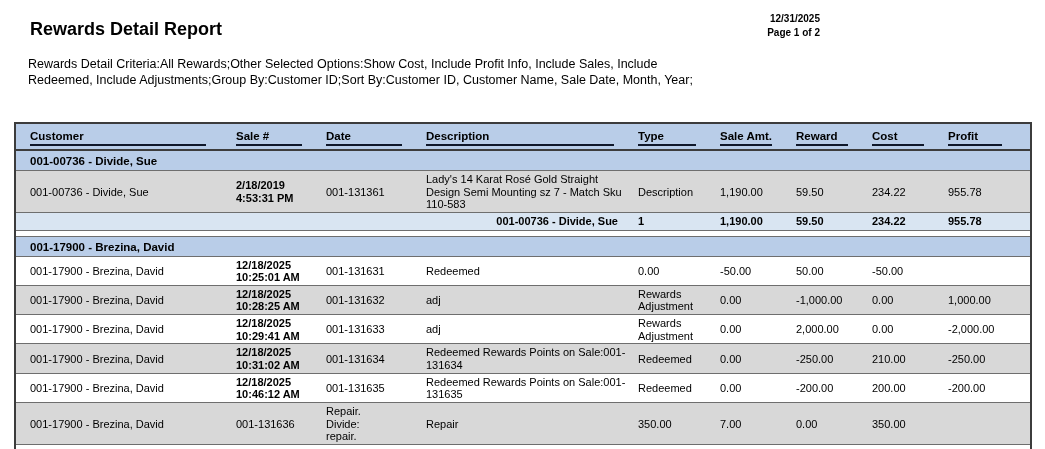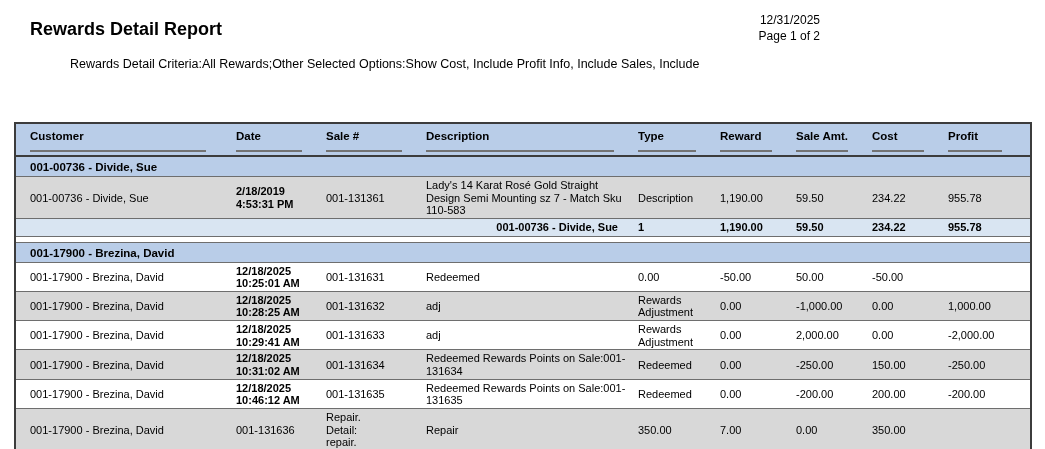--- a/index.html
+++ b/index.html
@@ -3,33 +3,33 @@
 <meta charset="utf-8">
 <style>
   * { margin:0; padding:0; box-sizing:border-box; }
   html,body { width:1045px; height:449px; overflow:hidden; background:#ffffff;
               font-family:"Liberation Sans", sans-serif; color:#000; }
   .page { position:relative; width:852px; height:449px; }
 
   
   .title { position:absolute; left:30px; top:19px; font-size:18px; font-weight:bold; }
   .meta  { position:absolute; right:32px; top:12px; text-align:right;
-           font-size:12px; font-weight:normal; line-height:1.35; }
+           font-size:10px; font-weight:bold; line-height:1.35; }
   .criteria { position:absolute; left:28px; top:56px; width:720px;
-              font-size:12.5px; line-height:1.3;margin-left:42px; }
+              font-size:12.5px; line-height:1.3; }
 
   
   .rtable { position:absolute; left:14px; top:122px; width:1018px;
             border:2px solid #3c3c3c; border-bottom:none; font-size:11px; }
   .grid { display:grid; grid-template-columns:214px 90px 100px 212px 82px 76px 76px 76px 88px;
           align-items:center; }
   .thead { background:#b9cde8; border-bottom:2px solid #3c3c3c; align-items:end; }
   .hcell { padding:6px 6px 3px 6px; font-weight:bold; font-size:11.5px; }
   .hcell.customer { padding-left:14px; }
-  .hul { display:block; border-bottom:2px solid #737373; padding-bottom:8px; margin-right:12px; }
+  .hul { display:block; border-bottom:2px solid #0f172a; padding-bottom:2px; margin-right:12px; }
   .hcell.customer .hul { margin-right:18px; }
   .hcell.profit .hul { margin-right:22px; }
 
   .group-row { background:#b9cde8; font-weight:bold; font-size:11.5px;
                padding:4px 6px 3px 14px; border-top:1px solid #6e6e6e; }
   .row { border-top:1px solid #6e6e6e; }
   .row.gray { background:#d8d8d8; }
   .row.white { background:#ffffff; }
   .cell { padding:2px 6px 1px 6px; line-height:1.15; }
   .cell.customer { padding-left:14px; }
@@ -48,45 +48,46 @@
 
 <div class="page">
 
   <div class="title">Rewards Detail Report</div>
   <div class="meta">
     <div>12/31/2025</div>
     <div>Page 1 of 2</div>
   </div>
   <div class="criteria">
     <span>Rewards Detail Criteria:All Rewards;Other Selected Options:Show Cost, Include Profit Info, Include Sales, Include</span><br>
+    <span>Redeemed, Include Adjustments;Group By:Customer ID;Sort By:Customer ID, Customer Name, Sale Date, Month, Year;</span>
   </div>
 
   <div class="rtable">
 
     <div class="grid thead">
       <div class="hcell customer">
           <span class="hul">Customer</span>
         </div>
       <div class="hcell">
+          <span class="hul">Sale #</span>
+        </div>
+      <div class="hcell">
           <span class="hul">Date</span>
         </div>
       <div class="hcell">
-          <span class="hul">Sale #</span>
-        </div>
-      <div class="hcell">
           <span class="hul">Description</span>
         </div>
       <div class="hcell">
           <span class="hul">Type</span>
         </div>
       <div class="hcell">
+          <span class="hul">Sale Amt.</span>
+        </div>
+      <div class="hcell">
           <span class="hul">Reward</span>
-        </div>
-      <div class="hcell">
-          <span class="hul">Sale Amt.</span>
         </div>
       <div class="hcell">
           <span class="hul">Cost</span>
         </div>
       <div class="hcell profit">
           <span class="hul">Profit</span>
         </div>
     </div>
 
     <div class="group-row" style="border-top:none;">001-00736 - Divide, Sue</div>
@@ -170,21 +171,21 @@
       <div class="cell customer">001-17900 - Brezina, David</div>
       <div class="cell dt">
           <span>12/18/2025</span>
           <span>10:31:02 AM</span>
         </div>
       <div class="cell">001-131634</div>
       <div class="cell desc">Redeemed Rewards Points on Sale:001-131634</div>
       <div class="cell">Redeemed</div>
       <div class="cell num">0.00</div>
       <div class="cell num">-250.00</div>
-      <div class="cell num">150.00</div>
+      <div class="cell num">210.00</div>
       <div class="cell num profit">-250.00</div>
     </div>
 
     <div class="grid row white">
       <div class="cell customer">001-17900 - Brezina, David</div>
       <div class="cell dt">
           <span>12/18/2025</span>
           <span>10:46:12 AM</span>
         </div>
       <div class="cell">001-131635</div>
@@ -193,21 +194,21 @@
       <div class="cell num">0.00</div>
       <div class="cell num">-200.00</div>
       <div class="cell num">200.00</div>
       <div class="cell num profit">-200.00</div>
     </div>
 
     <div class="grid row gray">
       <div class="cell customer">001-17900 - Brezina, David</div>
       <div class="cell">001-131636</div>
       <div class="cell desc">Repair.
-Detail:
+Divide:
 repair.</div>
       <div class="cell">Repair</div>
       <div class="cell num">350.00</div>
       <div class="cell num">7.00</div>
       <div class="cell num">0.00</div>
       <div class="cell num profit">350.00</div>
     </div>
 
     <div class="grid row white">
 

